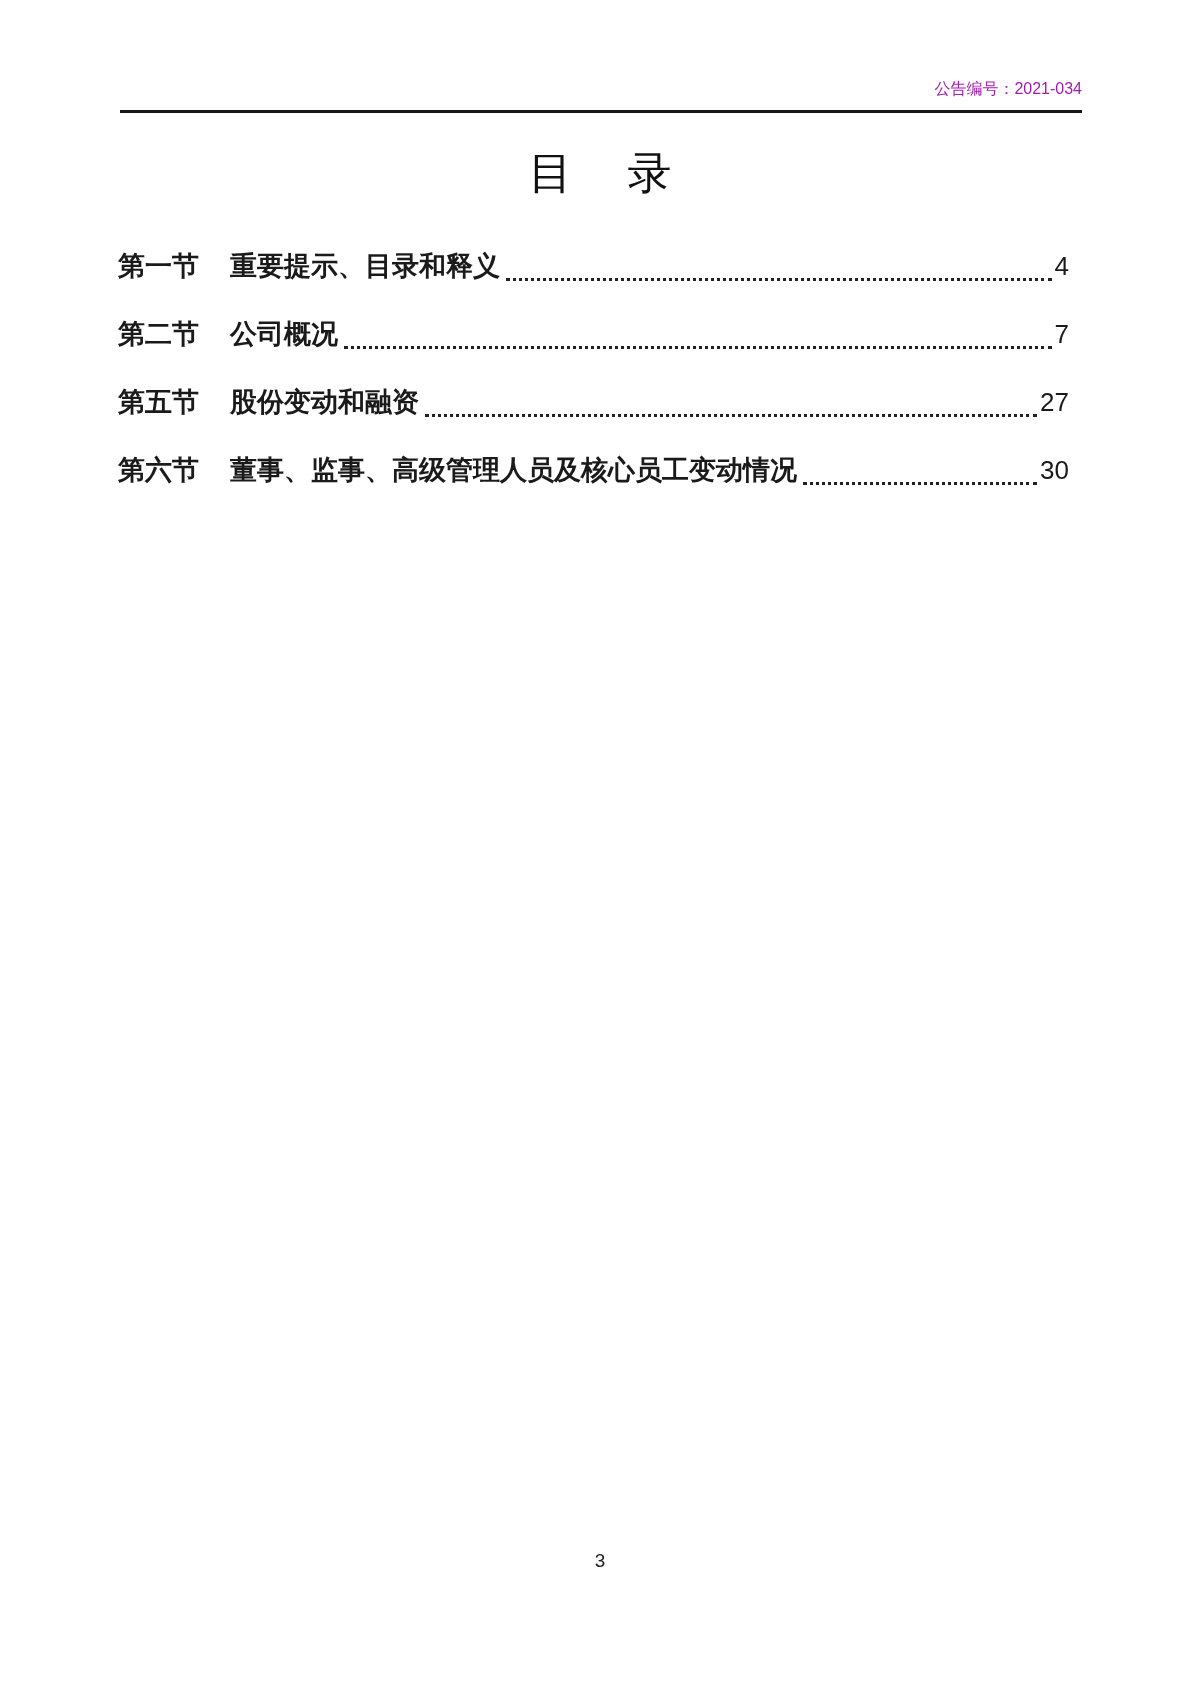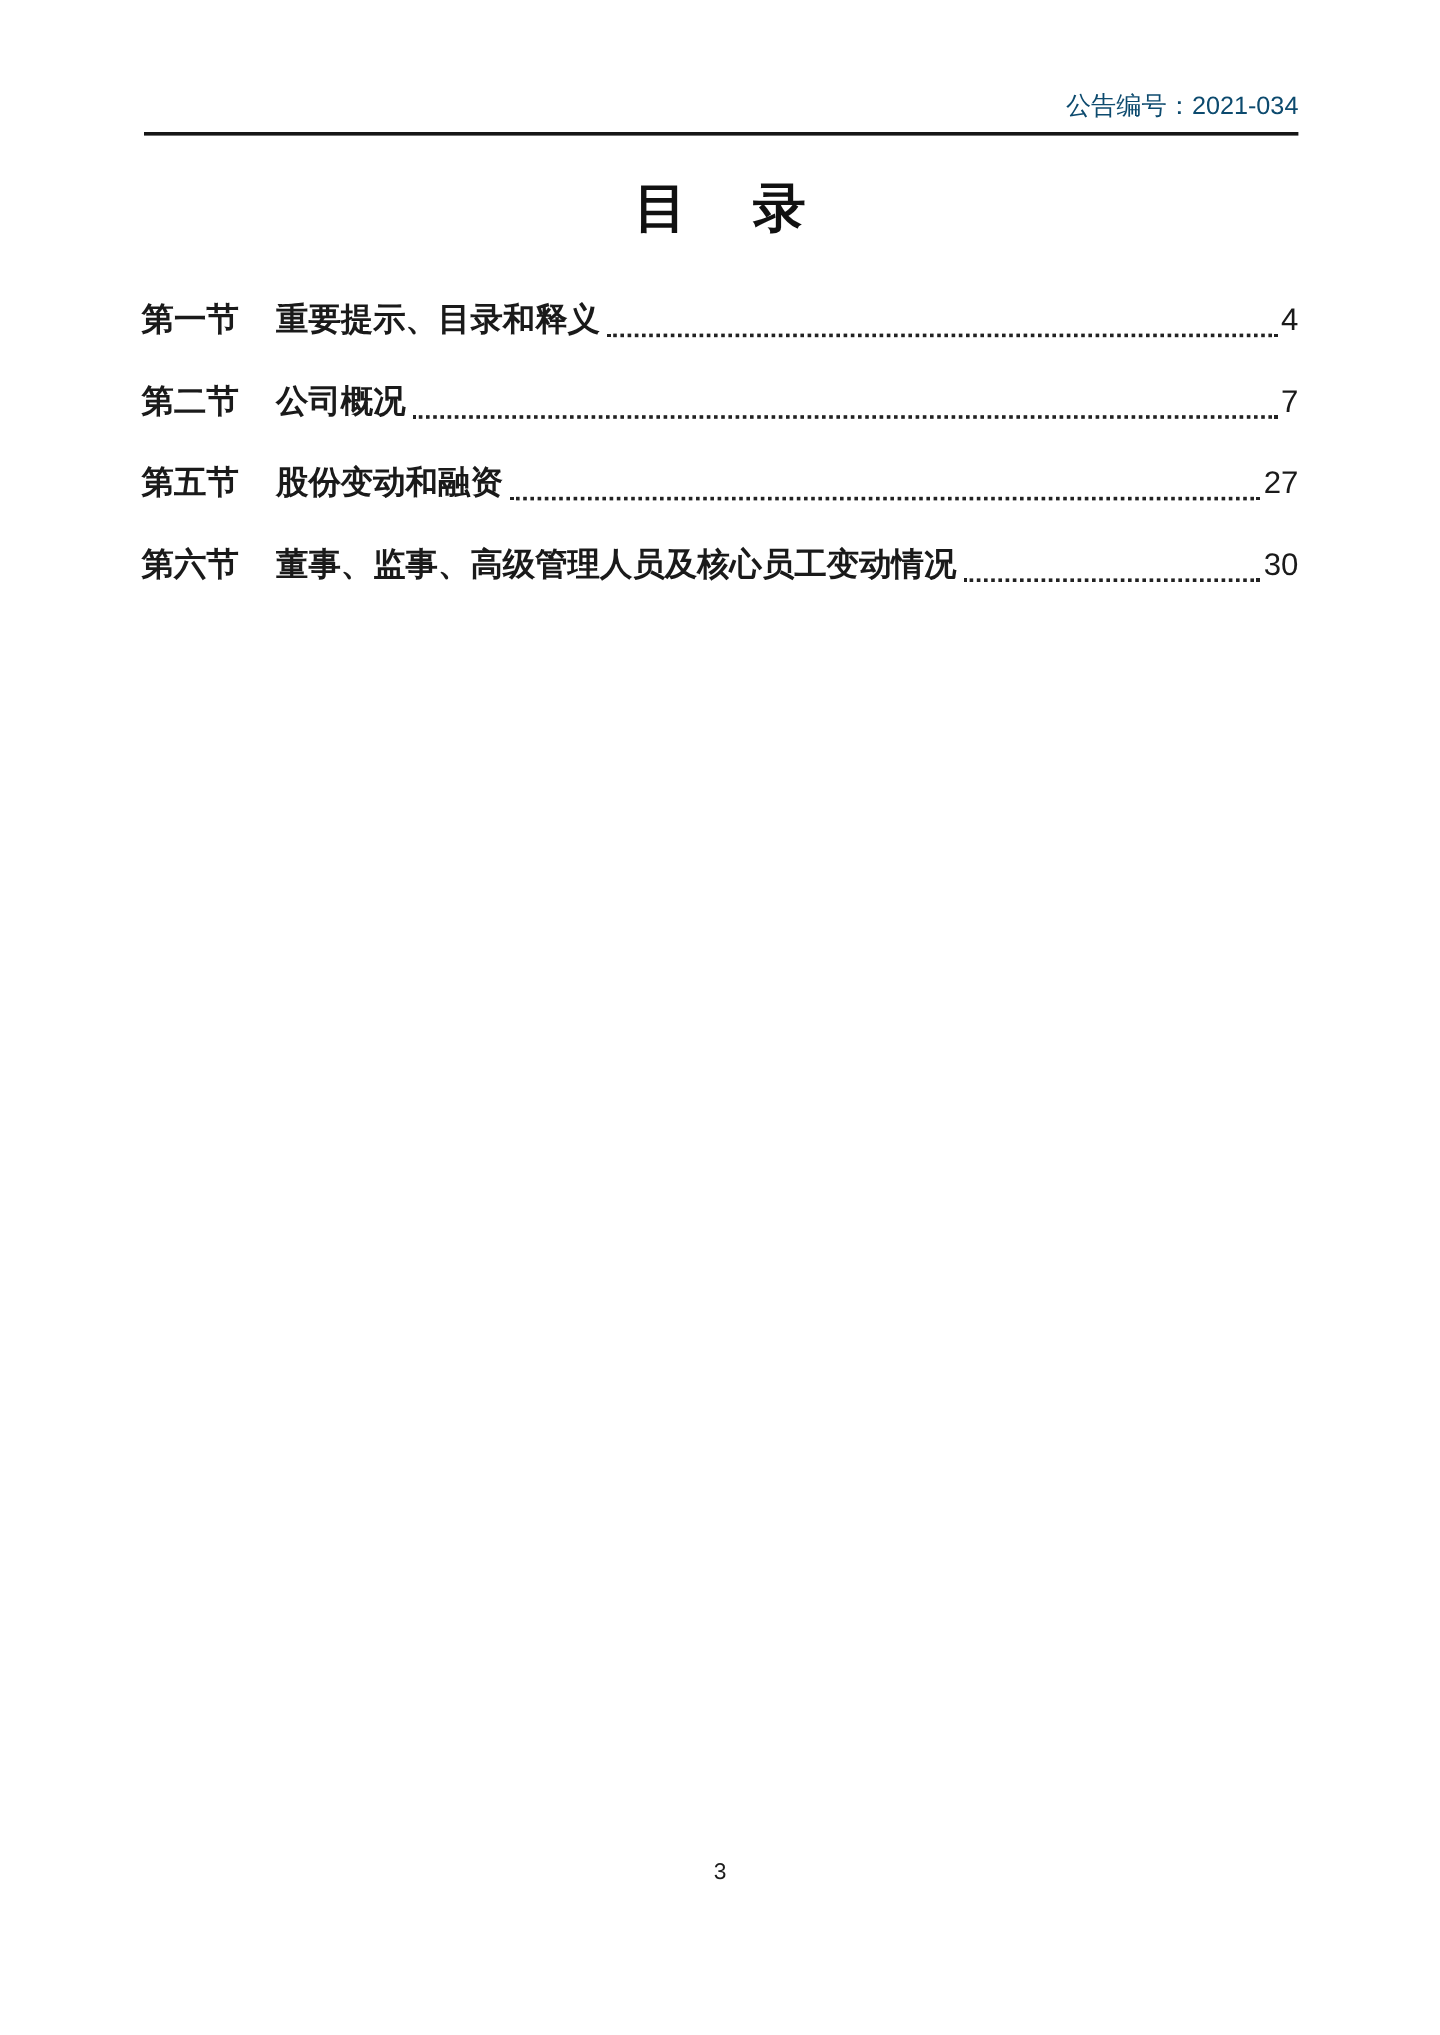--- a/index.html
+++ b/index.html
@@ -15,53 +15,53 @@
     overflow: hidden;
   }
 
   
   .header {
     position: absolute;
     top: 76px;
     left: 120px;
     right: 118px;
     text-align: right;
-    font-size: 21px;
+    font-size: 16px;
     line-height: 26px;
-    color: #0c4a6e;
+    color: #a21caf;
     font-family: "Liberation Sans", "DejaVu Sans", sans-serif;
   }
   .header-rule {
     position: absolute;
     top: 110px;
     left: 120px;
     right: 118px;
     border-top: 3px solid #161616;
   }
 
   
   .doc-title {
     position: absolute;
     top: 144px;
     left: 0;
     width: 100%;
     text-align: center;
     font-size: 44px;
-    font-weight: bold;
+    font-weight: normal;
     letter-spacing: 22px;
     text-indent: 22px; 
     color: #111;
   }
 
   
   .toc {
     position: absolute;
     top: 224px;
     left: 118px;
-    right: 118px;
+    right: 131px;
   }
   .toc-row {
     display: flex;
     align-items: baseline;
     height: 68px;
     padding-top: 24px;
   }
   .toc-chapter {
     flex: 0 0 112px;
     font-size: 27px;

